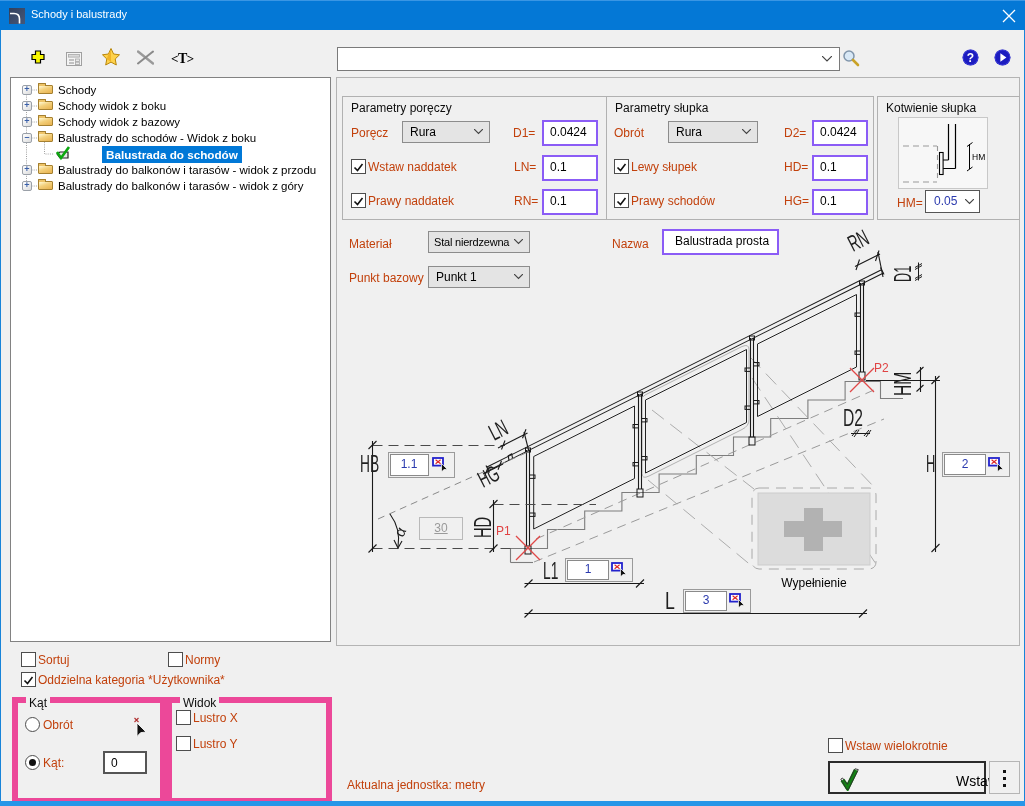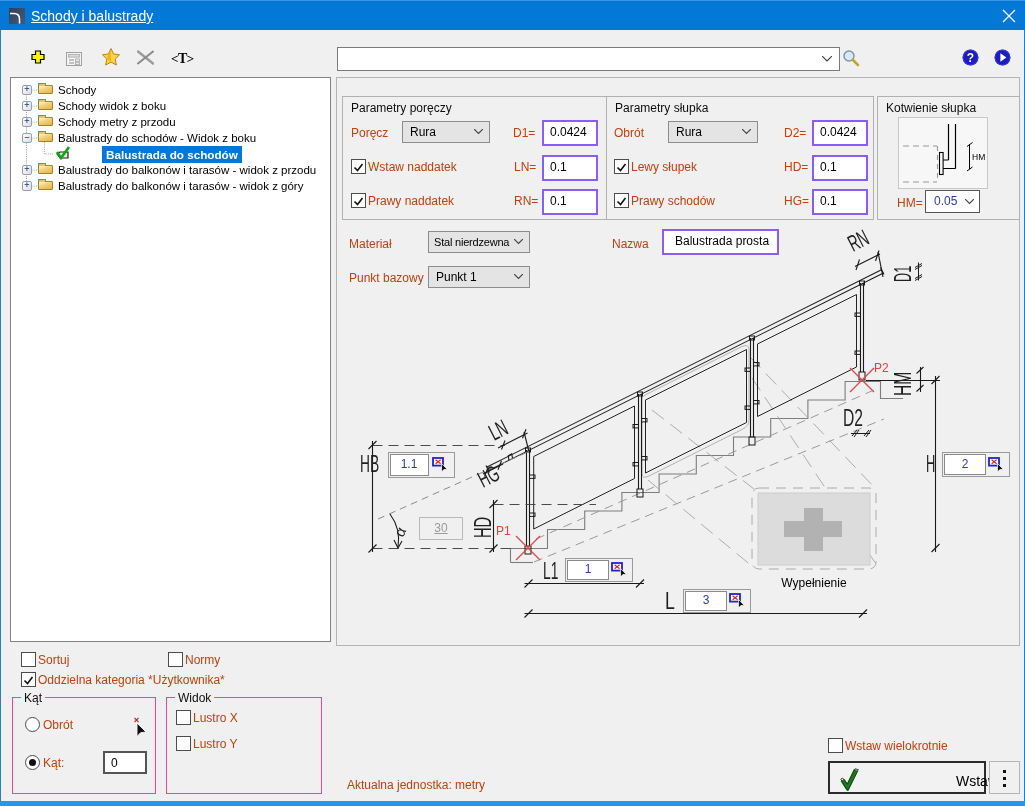--- a/index.html
+++ b/index.html
@@ -1,22 +1,22 @@
 <!DOCTYPE html>
 <html><head><meta charset="utf-8"><style>
 html,body{margin:0;padding:0;}
 body{width:1025px;height:806px;position:relative;background:#f0f0f0;font-family:"Liberation Sans",sans-serif;overflow:hidden;}
 .abs{position:absolute;}
 #titlebar{left:0;top:0;width:1025px;height:30px;background:#0478d6;border-top:1px solid #3a96e4;box-sizing:border-box;}
-#titlebar .ttl{position:absolute;left:31px;top:7px;color:#fff;font-size:14px;text-decoration:underline;}
+#titlebar .ttl{position:absolute;left:31px;top:7px;color:#fff;font-size:11px;}
 #winborder{left:0;top:0;width:1023px;height:801px;border-left:1px solid #1884d9;border-right:1px solid #1884d9;pointer-events:none;}
 #botborder{left:0;top:801px;width:1025px;height:5px;background:#2696e8;}
 .gb{position:absolute;border:1px solid #b1b1b1;}
 .gb>span{position:absolute;left:8px;top:4px;font-size:12px;color:#0d0d0d;white-space:nowrap;}
-.gb2{position:absolute;border:1px solid #ec4899;}
+.gb2{position:absolute;border:6px solid #ec4899;}
 .gb2>span{position:absolute;left:8px;top:-7px;background:#f0f0f0;padding:0 3px;font-size:12px;color:#0d0d0d;}
 .lbl{position:absolute;font-size:12px;color:#c2410c;white-space:nowrap;}
 .combo{position:absolute;background:#e4e4e4;border:1px solid #8c8c8c;font-size:12px;color:#000;}
 .combo span{position:absolute;left:7px;top:3px;}
 .combo svg{position:absolute;right:6px;top:7px;}
 .inp{position:absolute;background:#fff;border:2px solid #8b5cf6;font-size:12px;color:#000;}
 .inp span{position:absolute;left:6px;top:3px;}
 .cb{position:absolute;width:13px;height:13px;background:#fff;border:1px solid #4d4d4d;}
 .rad{position:absolute;width:13px;height:13px;background:#fff;border:1px solid #4d4d4d;border-radius:50%;}
 .rad.on:after{content:"";position:absolute;left:3px;top:3px;width:7px;height:7px;border-radius:50%;background:#111;}
@@ -101,21 +101,21 @@
       <span class="ttx">Schody</span>
     </div>
  <div class="trow" style="top:20px">
       <span class="exp">+</span>
       <span class="fold"></span>
       <span class="ttx">Schody widok z boku</span>
     </div>
  <div class="trow" style="top:36px">
       <span class="exp">+</span>
       <span class="fold"></span>
-      <span class="ttx">Schody metry z przodu</span>
+      <span class="ttx">Schody widok z bazowy</span>
     </div>
  <div class="trow" style="top:52px">
       <span class="exp">–</span>
       <span class="fold"></span>
       <span class="ttx">Balustrady do schodów - Widok z boku</span>
     </div>
  <div class="trow" style="top:68px;left:43px">
       <span class="chk"><svg width="17" height="16">
           <path d="M3 8 l3 -2 8 0 0 6 -8 0 z" fill="#e8e8e8" stroke="#222" stroke-width="1.2"></path>
           <path d="M3 6 L7 12 L15 1" fill="none" stroke="#0da810" stroke-width="2.6"></path>

